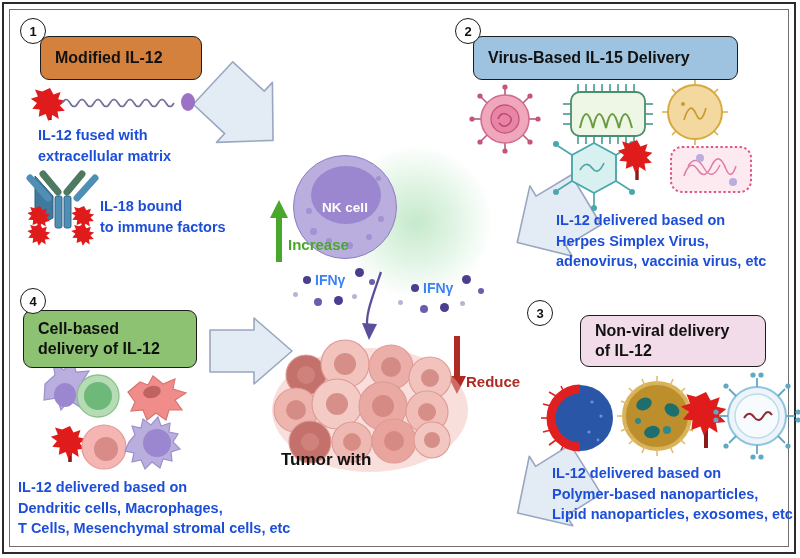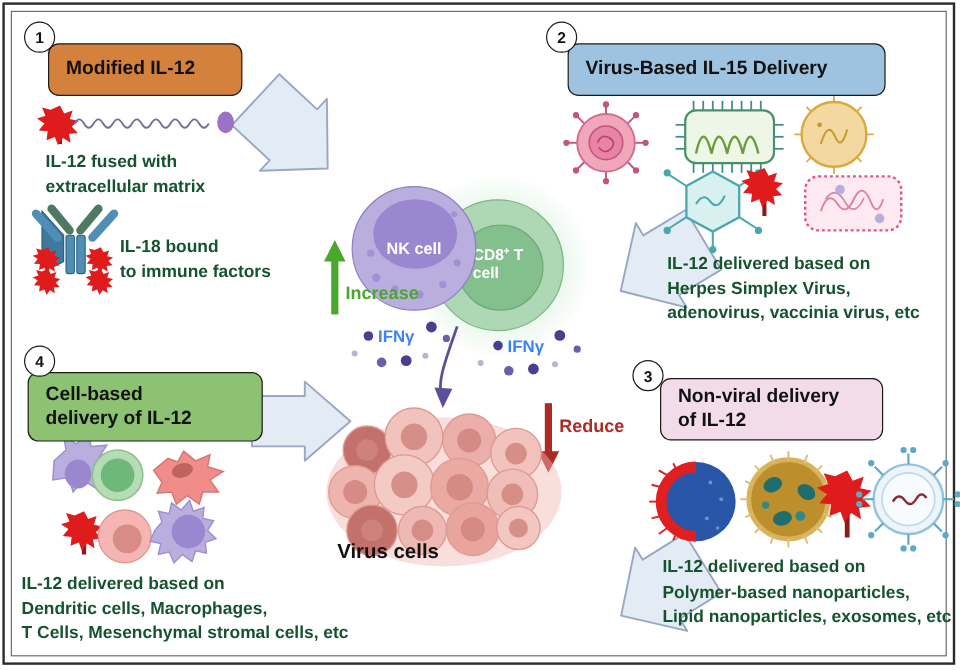--- a/index.html
+++ b/index.html
@@ -30,51 +30,51 @@
   
   .title-box{
     position:absolute;border:1.8px solid #1c1c1c;border-radius:9px;
     display:flex;flex-direction:column;justify-content:center;
     font-weight:700;color:#111;box-sizing:border-box;z-index:20;
     line-height:1.24;
   }
   .title-box.orange{background:#d4813e;}
   .title-box.blue{background:#9dc3e0;}
   .title-box.green{background:#8cc271;}
-  .title-box.pink{background:#f3dce9;}
+  .title-box.pink{background:#f3dce9;margin-left:30px;}
 
   
   .caption{
-    position:absolute;font-weight:700;color:#14532d;line-height:1.42;
+    position:absolute;font-weight:700;color:#1d4ed8;line-height:1.42;
     white-space:pre-line;z-index:18;
   }
 
   
   .glow{
     position:absolute;border-radius:50%;
     background:radial-gradient(circle, rgba(150,215,160,.55) 0%, rgba(170,225,180,.30) 42%, rgba(200,240,205,0) 72%);
     z-index:4;
   }
   .cell{
     position:absolute;border-radius:50%;display:flex;
-    align-items:center;justify-content:center;text-align:left;
+    align-items:center;justify-content:center;text-align:center;
     color:#fff;font-weight:700;z-index:8;box-sizing:border-box;
   }
   .nk-outer{background:#b9aedd;border:1.6px solid #8e7fc4;}
   .nk-nuc{position:absolute;border-radius:50%;background:#9b87cf;}
   .cd8-outer{background:#aed7b4;border:1.6px solid #7bb787;}
   .cd8-nuc{position:absolute;border-radius:50%;background:#84bf8e;border:1.4px solid #6aa876;}
   .speck{position:absolute;border-radius:50%;background:#9b87cf;opacity:.75;}
 
   
   .lbl-increase{
     position:absolute;color:#49a72b;font-weight:700;font-size:15px;z-index:22;text-align:center;
   }
   .lbl-reduce{
-    position:absolute;color:#b02a24;font-weight:700;font-size:15px;z-index:22;
+    position:absolute;color:#b02a24;font-weight:700;font-size:15px;z-index:22;margin-top:26px;
   }
   .lbl-ifng{
     position:absolute;color:#3b82f6;font-weight:700;font-size:14px;z-index:22;
   }
   .lbl-tumor{
     position:absolute;color:#111;font-weight:700;font-size:17px;z-index:22;
   }
   .dot{position:absolute;border-radius:50%;z-index:20;}
 
   svg.layer{position:absolute;left:0;top:0;width:800px;height:558px;overflow:visible;}
@@ -123,27 +123,20 @@
     </g>
 
     <g>
       <path d="M381,272 C372,298 364,318 368,330" fill="none" stroke="#5b4f9c" stroke-width="2.3"></path>
       <path d="M369,340 L362,323 L377,324 Z" fill="#5b4f9c"></path>
     </g>
   </svg>
 
   <div class="glow" style="left:340px;top:146px;width:152px;height:152px;"></div>
 
-  <div class="cell cd8-outer" style="left:360px;top:166px;width:110px;height:110px;">
-    <div class="cd8-nuc" style="left:20px;top:20px;width:70px;height:70px;"></div>
-    <div style="position:relative;z-index:3;font-size:13px;line-height:1.12;">
-      <span>CD8⁺ T</span><br>
-      <span>cell</span>
-    </div>
-  </div>
 
   <div class="cell nk-outer" style="left:293px;top:155px;width:104px;height:104px;">
     <div class="nk-nuc" style="left:17px;top:10px;width:70px;height:58px;"></div>
     <span class="speck" style="left:16px;top:72px;width:7px;height:7px;"></span>
     <span class="speck" style="left:32px;top:82px;width:6px;height:6px;"></span>
     <span class="speck" style="left:52px;top:86px;width:7px;height:7px;"></span>
     <span class="speck" style="left:72px;top:78px;width:6px;height:6px;"></span>
     <span class="speck" style="left:84px;top:60px;width:6px;height:6px;"></span>
     <span class="speck" style="left:12px;top:52px;width:6px;height:6px;"></span>
     <span class="speck" style="left:24px;top:22px;width:5px;height:5px;"></span>
@@ -202,21 +195,21 @@
       <circle cx="296" cy="410" r="10"></circle>
         <circle cx="337" cy="404" r="11"></circle>
       <circle cx="383" cy="406" r="11"></circle>
         <circle cx="427" cy="412" r="9"></circle>
       <circle cx="310" cy="442" r="9"></circle>
         <circle cx="352" cy="442" r="9"></circle>
       <circle cx="394" cy="441" r="10"></circle>
         <circle cx="432" cy="440" r="8"></circle>
     </g>
   </svg>
-  <div class="lbl-tumor" style="left:281px;top:450px;">Virus cells</div>
+  <div class="lbl-tumor" style="left:281px;top:450px;">Tumor with</div>
 
   <div class="num-badge" style="left:20px;top:18px;">1</div>
   <div class="title-box orange" style="left:40px;top:36px;width:162px;height:44px;padding:0 14px;font-size:16px;">
     <span>Modified IL-12</span>
   </div>
 
   <svg class="layer z16">
 
     <g>
       <line x1="50" y1="96" x2="50" y2="120" stroke="#8b1a1a" stroke-width="3.4"></line>
@@ -452,21 +445,21 @@
       </g>
       <path d="M744,418 q5,-8 10,-1 q5,7 10,-2 q4,-6 8,0" fill="none" stroke="#8e2833" stroke-width="2"></path>
     </g>
   </svg>
 
   <div class="caption" style="left:552px;top:463px;font-size:14.5px;">IL-12 delivered based on
 Polymer-based nanoparticles,
 Lipid nanoparticles, exosomes, etc</div>
 
   <div class="num-badge" style="left:20px;top:288px;">4</div>
-  <div class="title-box green" style="left:23px;top:310px;width:196px;height:58px;padding:0 14px;font-size:16px;white-space:pre-line;">
+  <div class="title-box green" style="left:23px;top:310px;width:174px;height:58px;padding:0 14px;font-size:16px;white-space:pre-line;">
     <span>Cell-based
 delivery of IL-12</span>
   </div>
 
   <svg class="layer z16">
 
     <g>
       <path d="M45,384 l10,-9 -2,-12 11,7 9,-10 3,12 13,-1 -7,11 9,9 -12,3 1,13 -11,-7 -8,10 -4,-12 -13,2 z" fill="#b9aedd" stroke="#9d90cc" stroke-width="1.2"></path>
       <ellipse cx="65" cy="395" rx="11" ry="12" fill="#9b87cf"></ellipse>
     </g>

